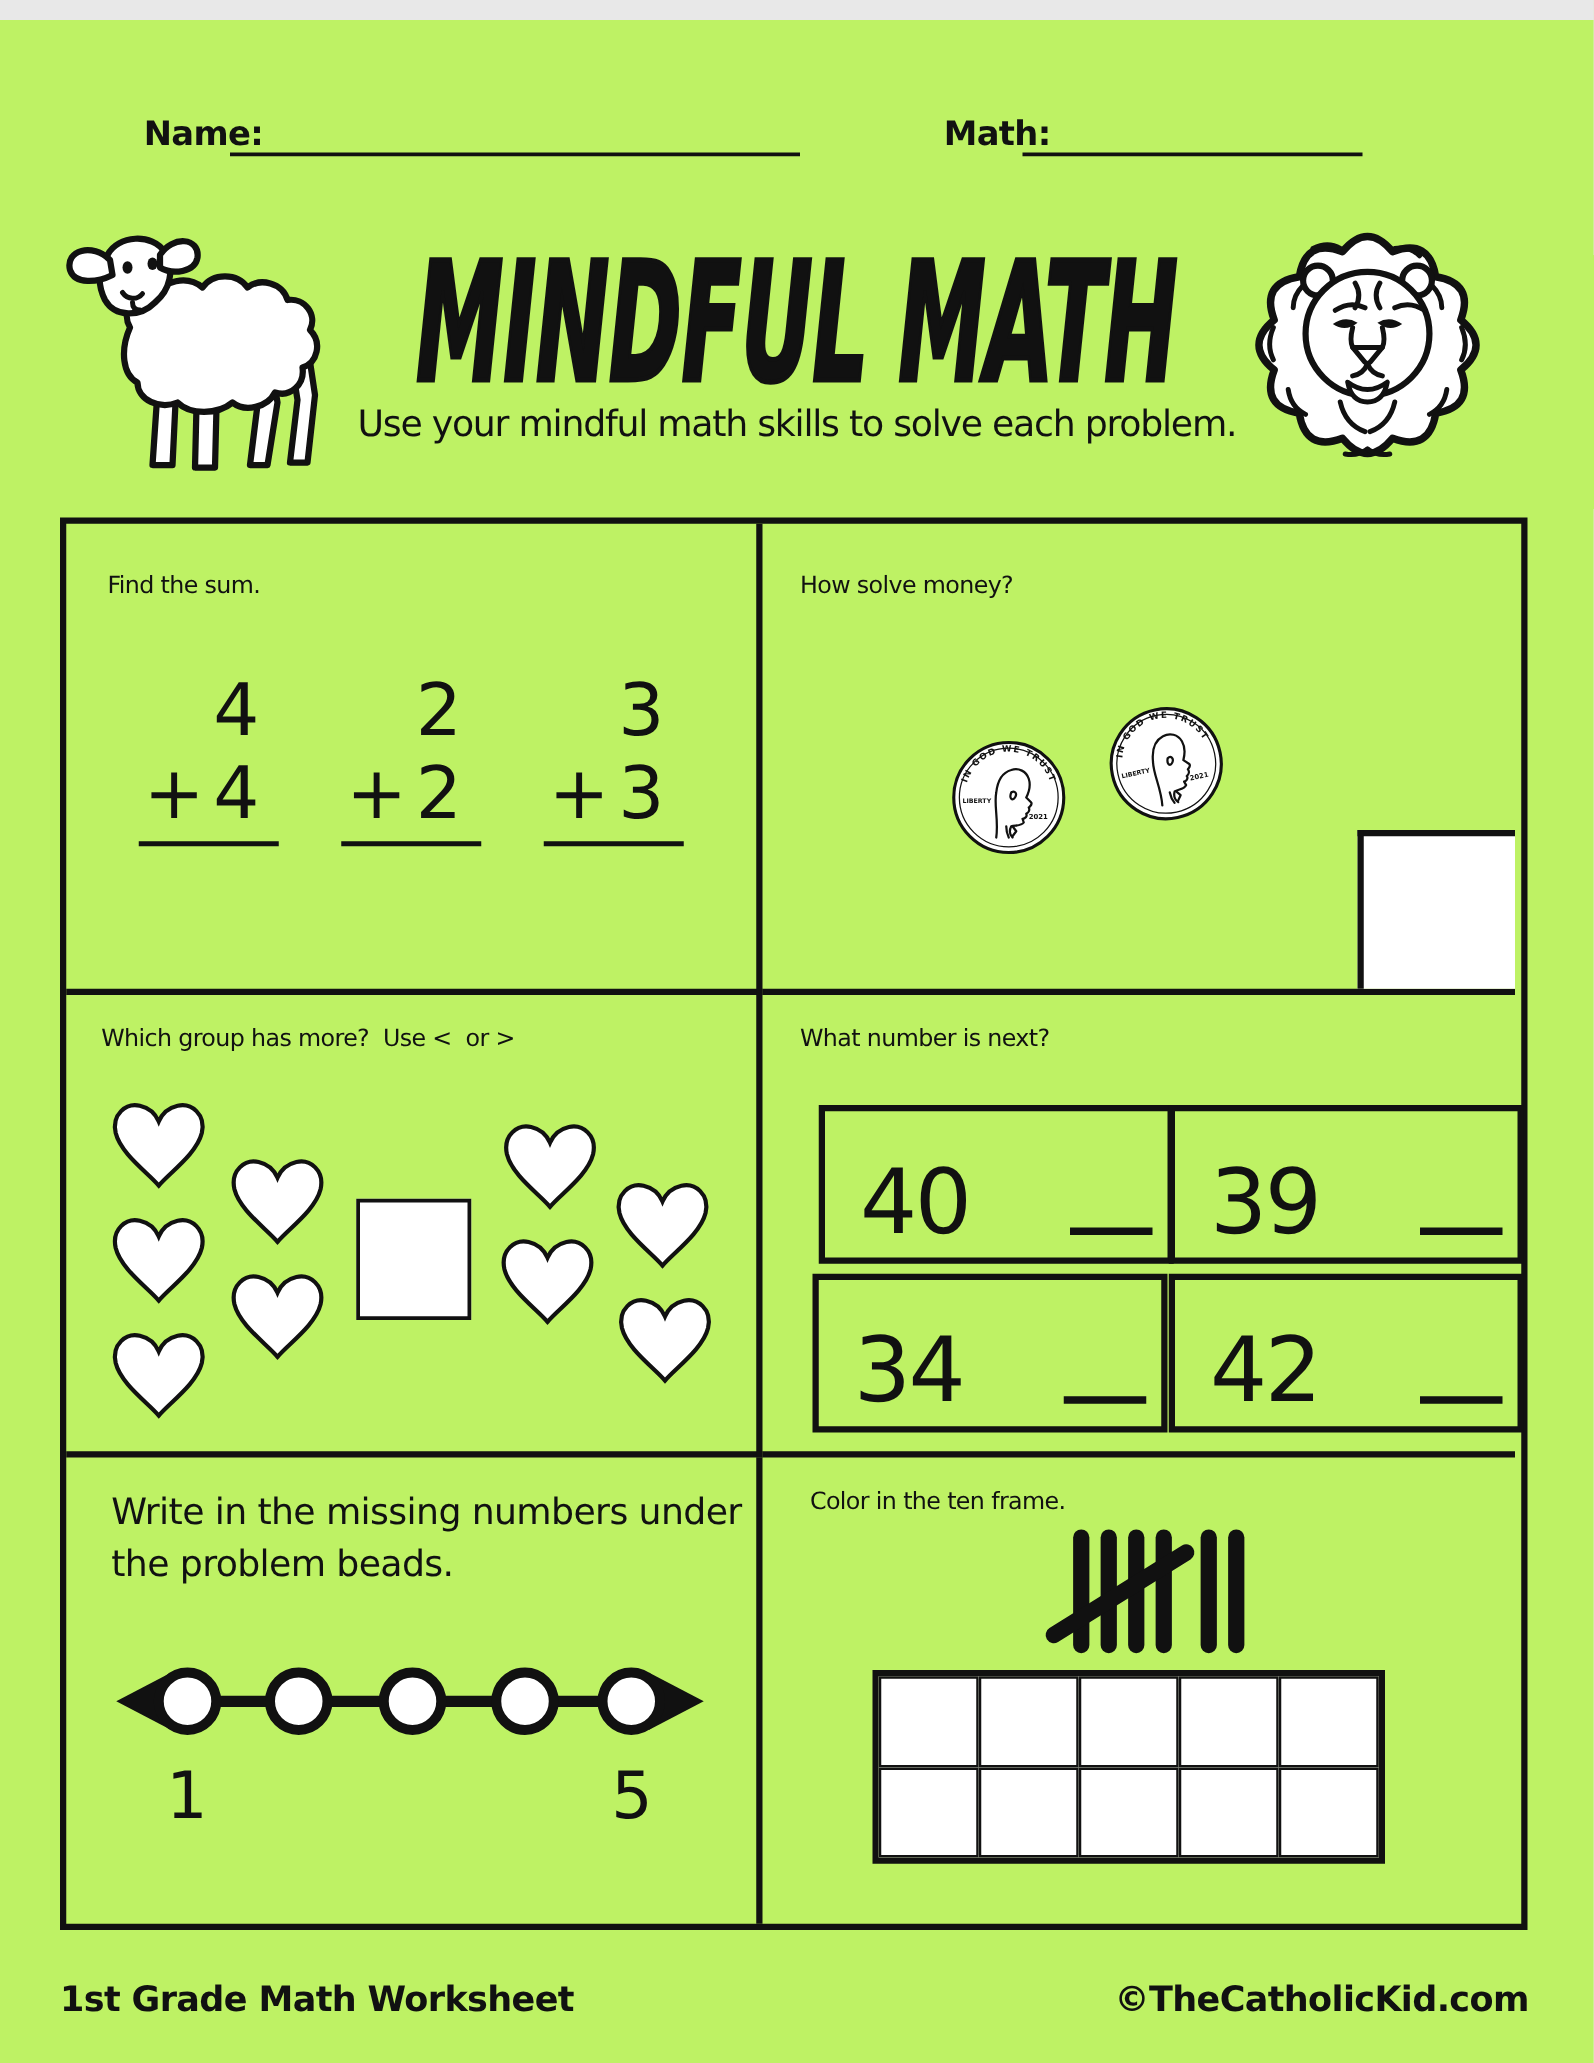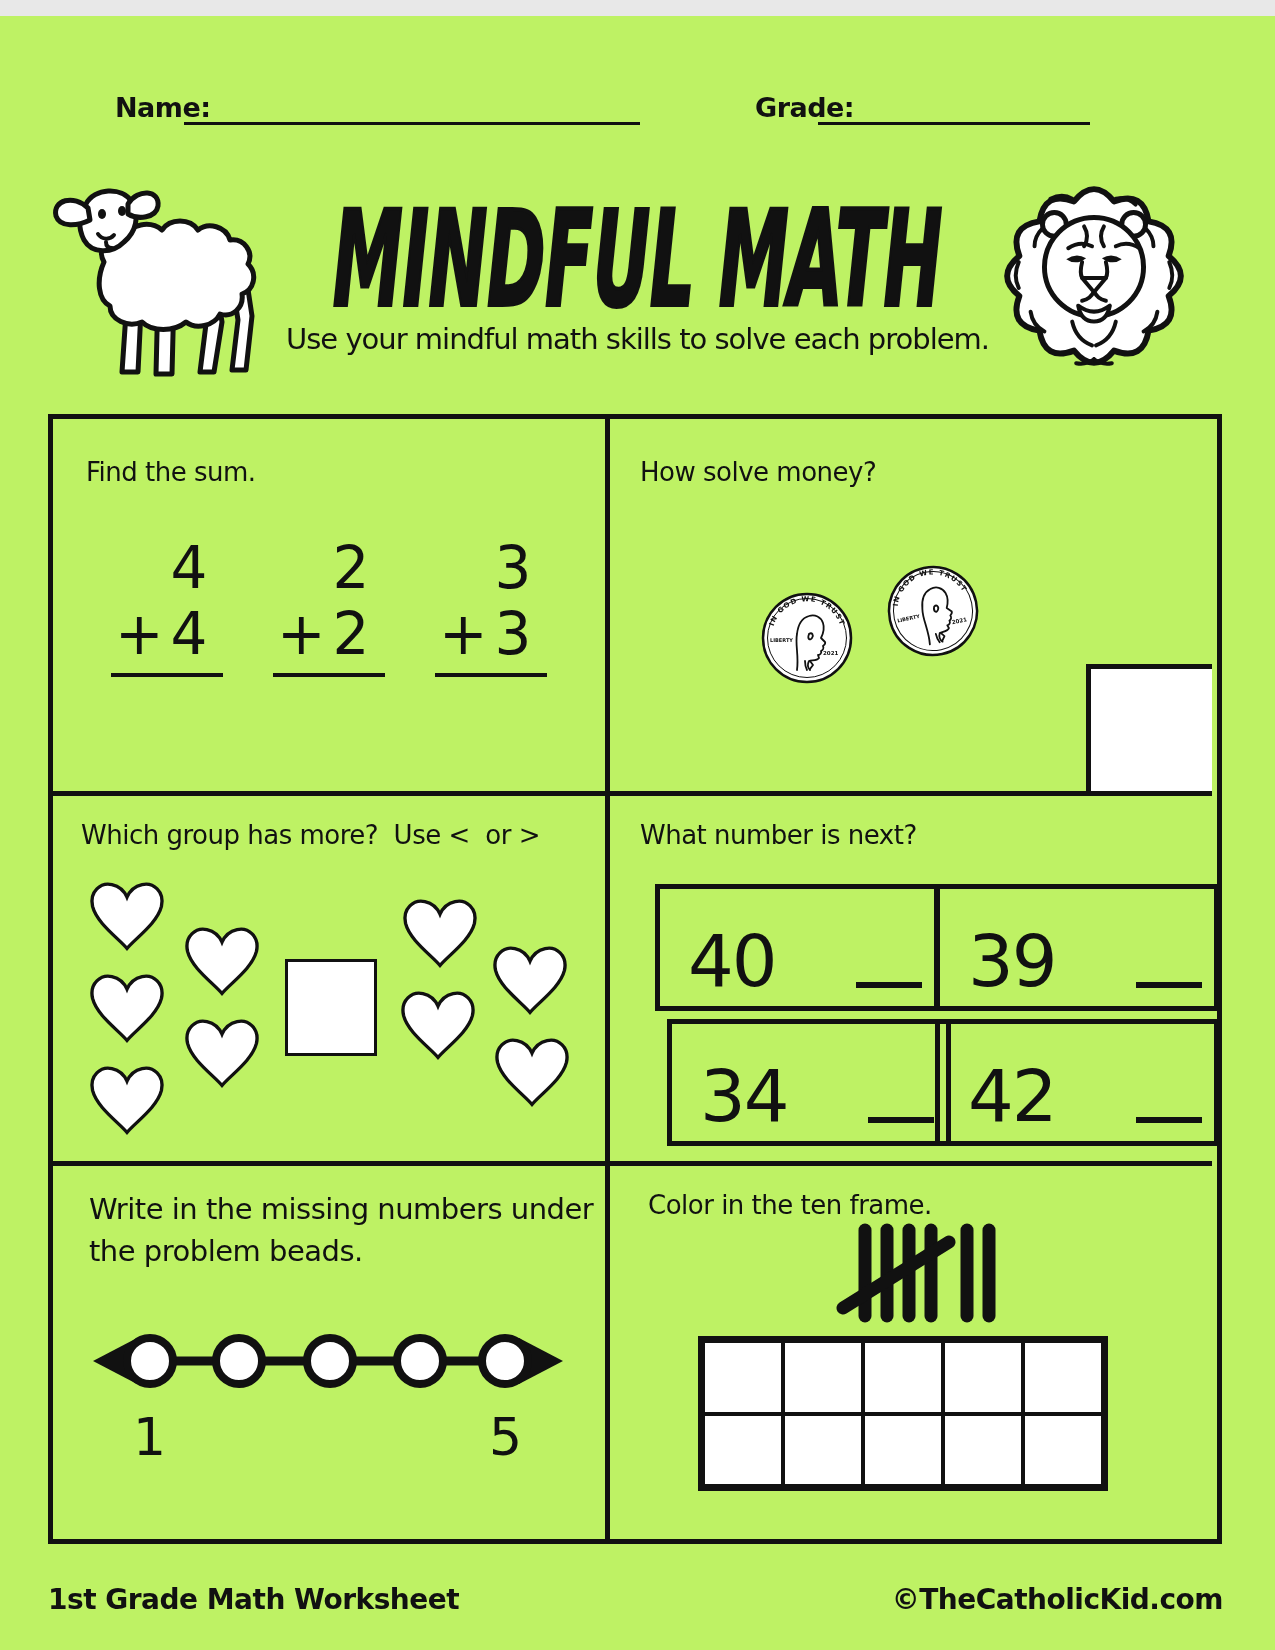--- a/index.html
+++ b/index.html
@@ -19,21 +19,21 @@
   .subtitle{position:absolute;left:0;right:0;top:306px;text-align:center;
     font-size:29px;letter-spacing:-1px;}
   .illus{position:absolute;}
   
   .grid{position:absolute;left:48px;top:398px;width:1164px;height:1120px;
     border:5px solid #111;display:grid;
     grid-template-columns:557px 602px;grid-template-rows:377px 370px 373px;}
   .cell{position:relative;}
   .c-left{border-right:5px solid #111;}
   .r-top{border-bottom:5px solid #111;}
-  .cell-title{position:absolute;font-size:26px;letter-spacing:-0.5px;white-space:pre;}
+  .cell-title{position:absolute;font-size:19px;letter-spacing:-0.5px;white-space:pre;}
   
   .problems{position:absolute;left:0;top:120px;width:100%;
     display:flex;justify-content:center;gap:58px;}
   .prob{width:104px;font-size:58px;line-height:1;}
   .prob-top{padding-left:54px;width:40px;text-align:center;}
   .prob-bottom{display:flex;justify-content:space-between;margin-top:8px;}
   .prob-bottom .plus{width:40px;text-align:left;}
   .prob-bottom .addend{width:40px;text-align:center;margin-right:10px;}
   .prob-line{border-top:4px solid #111;margin-top:10px;width:112px;margin-left:-4px;}
   
@@ -74,21 +74,21 @@
   <svg width="0" height="0" style="position:absolute">
     <defs>
       <symbol id="heart-sym" viewBox="0 0 100 94">
         <path d="M50,88 C40,76 14,58 9,38 C5,20 19,9 32,12 C41,14 47,20 50,27 C53,20 59,14 68,12 C81,9 95,20 91,38 C86,58 60,76 50,88 Z" fill="#fff" stroke="#111" stroke-width="4"></path>
       </symbol>
     </defs>
   </svg>
 
   <div class="field-label" style="left:115px;top:76px">Name:</div>
   <div class="write-line" style="left:184px;top:106px;width:456px"></div>
-  <div class="field-label" style="left:755px;top:76px">Grade:</div>
+  <div class="field-label" style="left:755px;top:76px">Math:</div>
   <div class="write-line" style="left:818px;top:106px;width:272px"></div>
 
   <svg class="illus" style="left:40px;top:148px" width="240" height="225" viewBox="0 0 240 225">
     <g stroke-width="5">
       <path class="wfill" d="M88,120 L82,208 L98,208 L102,125 Z"></path>
       <path class="wfill" d="M118,128 L116,210 L132,210 L134,130 Z"></path>
       <path class="wfill" d="M156,126 L166,160 L160,208 L174,208 L182,158 L176,122 Z"></path>
       <path class="wfill" d="M192,118 L198,156 L192,206 L206,206 L212,152 L206,112 Z"></path>
       <path class="wfill" d="M64,98 C56,84 68,70 84,74 C90,60 110,56 122,66 C130,54 150,54 158,66 C168,58 186,62 190,76 C204,74 214,88 208,100 C218,110 214,126 202,130 C204,144 192,154 180,150 C174,162 156,166 146,158 C134,168 112,168 102,158 C88,164 70,156 70,142 C58,136 56,116 64,98 Z"></path>
       <path class="wfill" d="M46,40 C54,24 82,22 92,38 C100,52 96,68 84,78 C72,90 52,90 44,76 C38,64 38,52 46,40 Z"></path>
@@ -252,21 +252,21 @@
     <div class="cell r-top">
       <div class="cell-title" style="left:30px;top:24px">What number is next?</div>
       <div class="num-box" style="left:45px;top:88px">
         <span class="num-val">40</span>
         <span class="num-blank"></span>
       </div>
       <div class="num-box" style="left:325px;top:88px">
         <span class="num-val">39</span>
         <span class="num-blank"></span>
       </div>
-      <div class="num-box" style="left:57px;top:223px">
+      <div class="num-box" style="left:40px;top:223px">
         <span class="num-val">34</span>
         <span class="num-blank"></span>
       </div>
       <div class="num-box" style="left:325px;top:223px">
         <span class="num-val">42</span>
         <span class="num-blank"></span>
       </div>
     </div>
 
     <div class="cell c-left">

